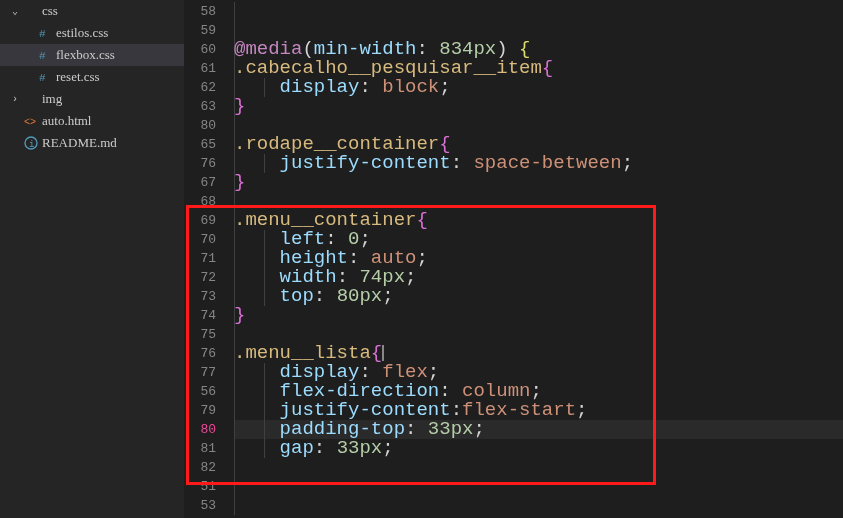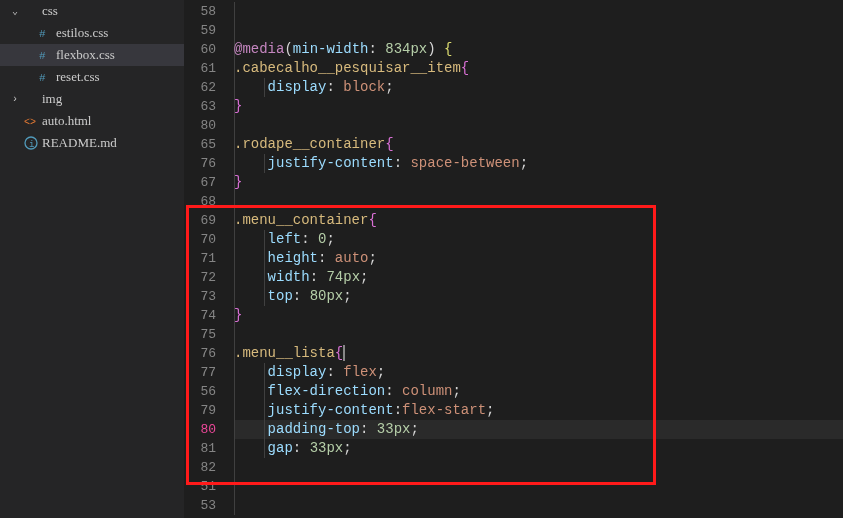--- a/index.html
+++ b/index.html
@@ -49,21 +49,21 @@
     padding-top: 2px;
     font-size: 13px;
   }
   .gutter .ln { height: 19px; }
   .gutter .ln.current { color: #ec4899; }
   .code {
     flex: 1;
     line-height: 19px;
     padding-top: 2px;
     white-space: pre;
-    font-size: 14px;
+    font-size: 19px;
     position: relative;
   }
   .code .line { height: 19px; position: relative; }
   .code .line.current { background: #2a2a2a; }
   .indent-guide {
     position: absolute;
     left: 0;
     top: 0;
     bottom: 0;
     border-left: 1px solid #404040;

